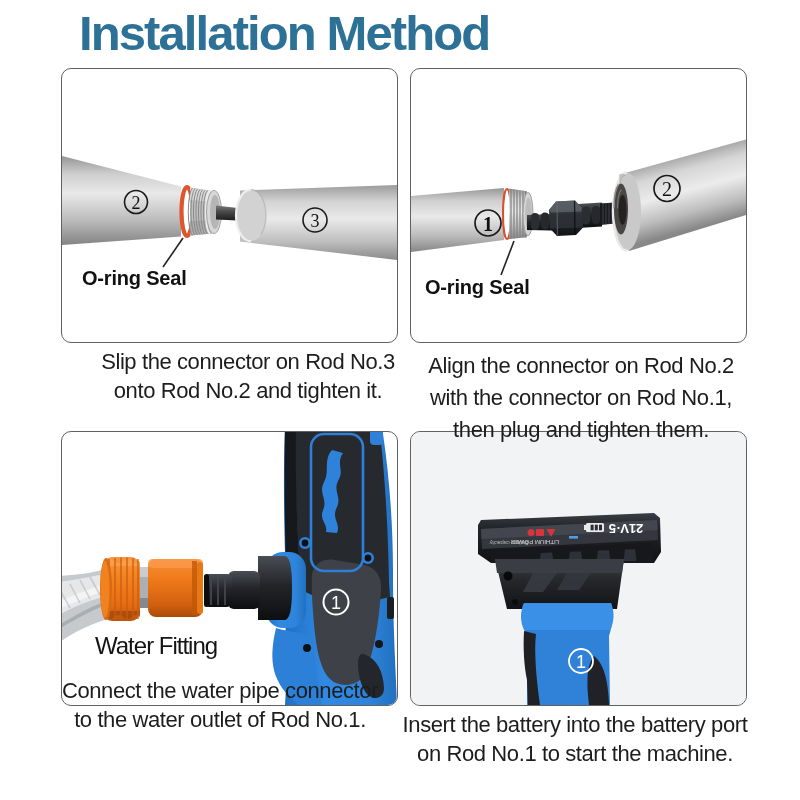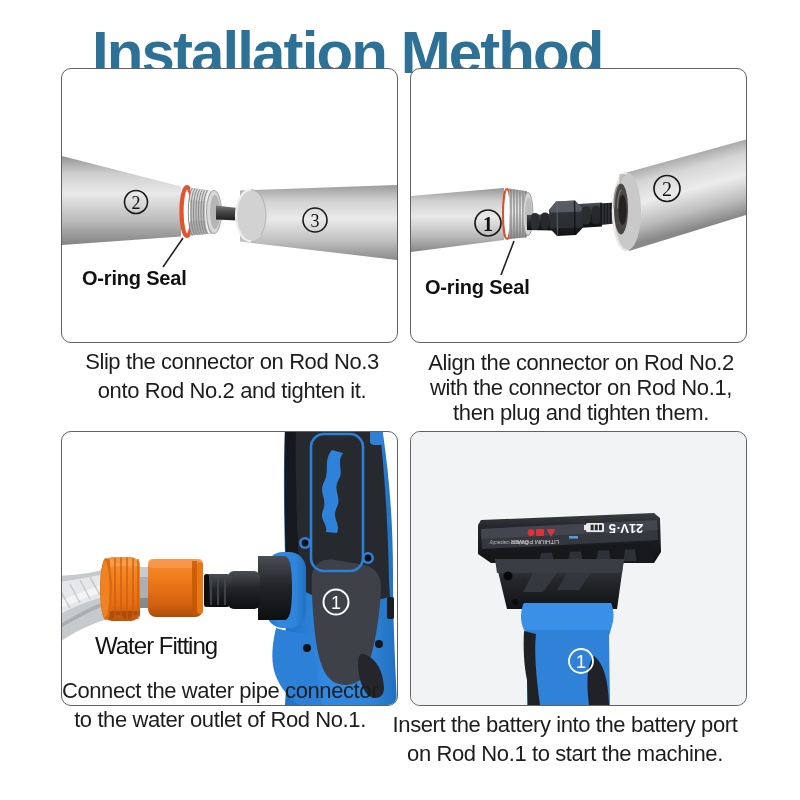--- a/index.html
+++ b/index.html
@@ -2,23 +2,23 @@
 <html><head><meta charset="utf-8">
 <style>
 html,body{margin:0;padding:0;width:800px;height:800px;background:#fff;overflow:hidden}
 body{font-family:"Liberation Sans",sans-serif;position:relative}
 .panel{position:absolute;width:335px;height:273px;border:1.5px solid #616161;border-radius:10px;background:#fff}
 #p1{left:61px;top:68px}
 #p2{left:410px;top:68px}
 #p3{left:61px;top:431px}
 #p4{left:410px;top:431px}
 .panel svg{position:absolute;left:0;top:0}
-h1{position:absolute;left:79px;top:5px;margin:13px;font-size:60px;font-weight:bold;color:#2d7296;letter-spacing:-1.9px}
+h1{position:absolute;left:79px;top:5px;margin:0;font-size:49px;font-weight:bold;color:#2d7296;letter-spacing:-1.9px}
 .cap{position:absolute;font-size:22px;line-height:28.5px;color:#1d1d1d;text-align:center;width:400px;letter-spacing:-0.4px;white-space:nowrap}
-#c2{line-height:25px}
+#c2{line-height:32px}
 </style></head>
 <body>
 <h1>Installation Method</h1>
 <div class="panel" id="p1">
     <svg width="335" height="273" viewBox="0 0 335 273">
 <defs>
 <linearGradient id="met1" x1="0" y1="0" x2="0" y2="1">
 <stop offset="0" stop-color="#949494"></stop>
           <stop offset="0.2" stop-color="#cecece"></stop>
 <stop offset="0.42" stop-color="#e9e9e9"></stop>
@@ -315,16 +315,16 @@
 <circle cx="104" cy="170" r="3" fill="#0b0c0e"></circle>
 <path d="M112,172 C110,185 112,195 116,206 L116,273 L199,273 L198,204 C202,192 203,182 200,171 Z" fill="#2f82d8"></path>
 <path d="M113,171 L200,171 C204,180 203,191 199,198 L113,198 C109,190 109,179 113,171 Z" fill="#3990e6"></path>
 <path d="M113,199 C112,215 113,235 116,248 L117,273 L129,273 C125,245 123,218 125,202 C121,201 117,200 113,199 Z" fill="#1f2125"></path>
 <path d="M183,224 C192,231 197,246 198,273 L178,273 C175,248 176,233 183,224 Z" fill="#202227"></path>
 <circle cx="170" cy="229" r="12" fill="none" stroke="#fff" stroke-width="1.8"></circle>
 <text x="170" y="236" font-size="18" fill="#fff" text-anchor="middle">1</text>
 </g>
     </svg>
   </div>
-<div class="cap" id="c1" style="left:32px;top:348px">Slip the connector on Rod No.3<br>onto Rod No.2 and tighten it.</div>
+<div class="cap" id="c1" style="left:48px;top:348px">Slip the connector on Rod No.3<br>onto Rod No.2 and tighten it.</div>
 <div class="cap" id="c2" style="left:381px;top:350px">Align the connector on Rod No.2<br>with the connector on Rod No.1,<br>then plug and tighten them.</div>
 <div class="cap" id="c3" style="left:20px;top:677px">Connect the water pipe connector<br>to the water outlet of Rod No.1.</div>
-<div class="cap" id="c4" style="left:365px;top:711px">Insert the battery into the battery port<br>on Rod No.1 to start the machine.</div>
+<div class="cap" id="c4" style="left:375px;top:711px">Insert the battery into the battery port<br>on Rod No.1 to start the machine.</div>
 
 </body></html>

